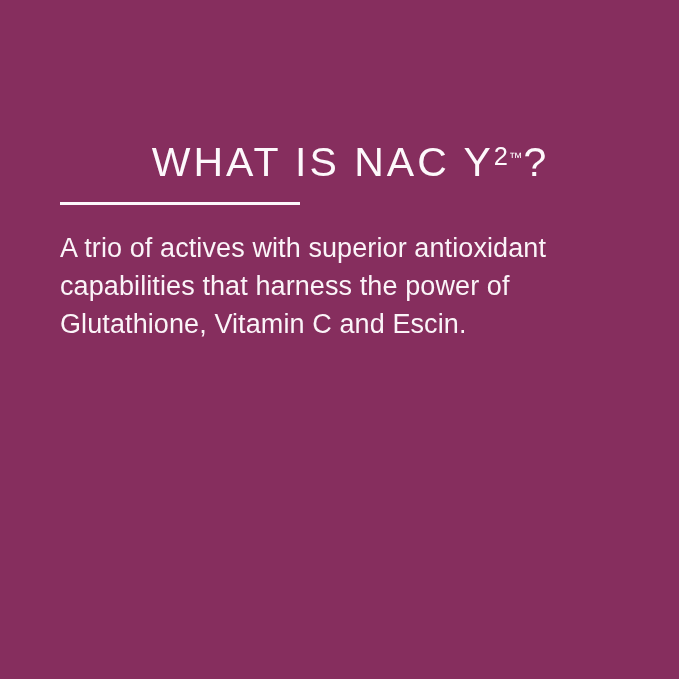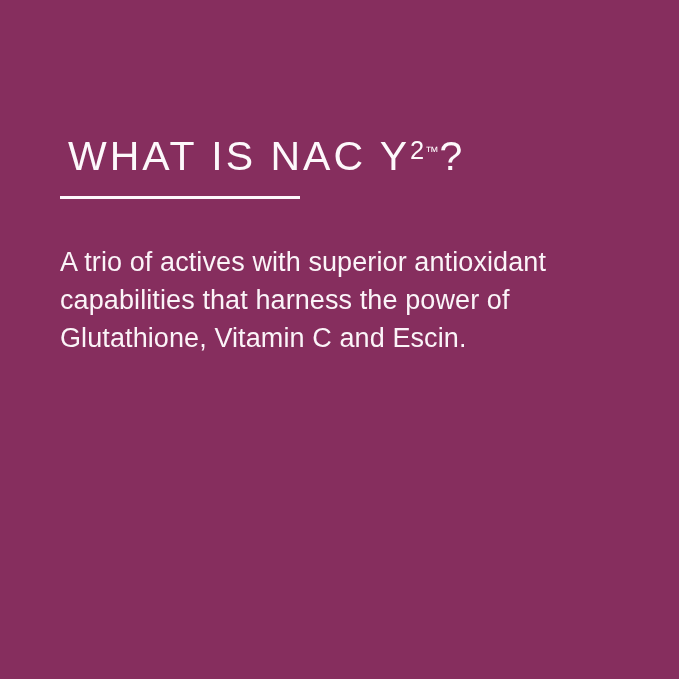--- a/index.html
+++ b/index.html
@@ -20,29 +20,30 @@
     box-sizing: border-box;
     background: #862e5e;
   }
   .content {
     position: absolute;
     left: 60px;
     top: 118px;
     width: 578px;
   }
   .heading {
-    margin: 8px;
+    margin: 14px;
     padding: 0;
     font-family: "Liberation Sans", sans-serif;
     font-size: 41px;
     font-weight: 300;
     letter-spacing: 3.0px;
     line-height: 48px;
     color: #fdf8fb;
     white-space: nowrap;
+    text-align: center;
   }
   .heading .sup2 {
     font-size: 0.62em;
     vertical-align: 0.42em;
     letter-spacing: 1px;
   }
   .heading .tm {
     font-size: 0.34em;
     vertical-align: 0.95em;
     letter-spacing: 0.5px;
@@ -50,21 +51,21 @@
   .heading .qmark {
     letter-spacing: 0;
   }
   .rule {
     margin-top: 16px;
     width: 240px;
     height: 3px;
     background: #fdf8fb;
   }
   .body-copy {
-    margin-top: 44px;
+    margin-top: 24px;
   }
   .para {
     margin: 0 0 38px 0;
     font-family: "Liberation Sans", sans-serif;
     font-size: 27px;
     font-weight: 400;
     line-height: 38px;
     color: #fbf4f8;
     letter-spacing: 0.1px;
   }

